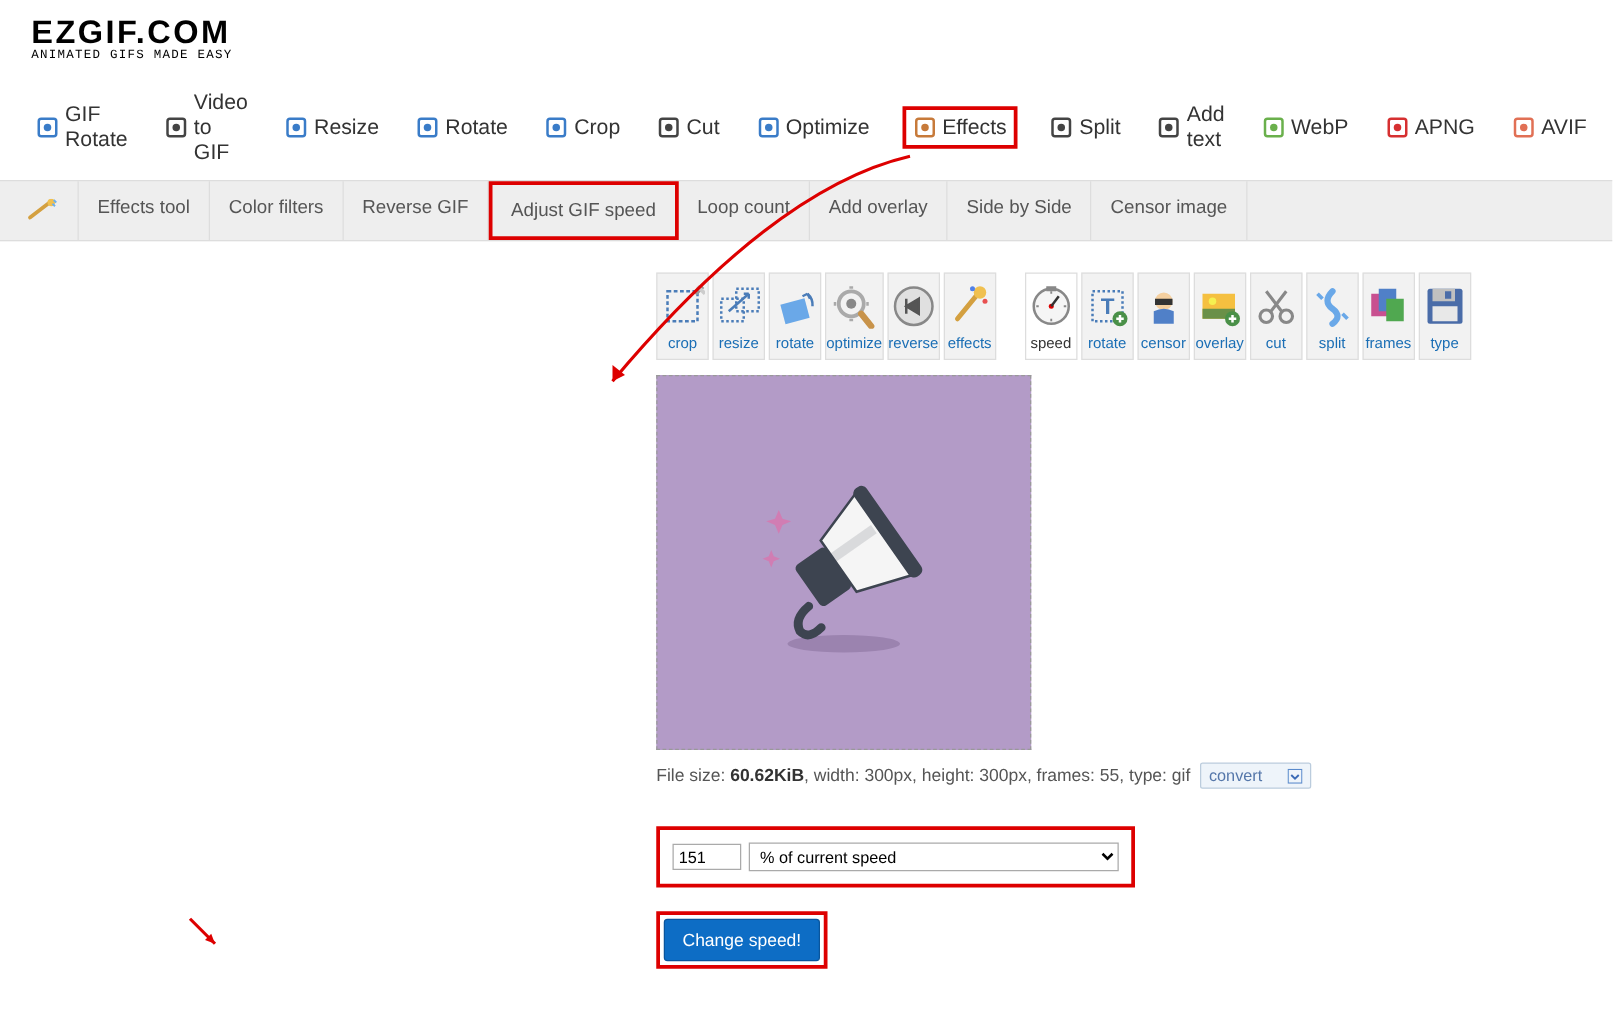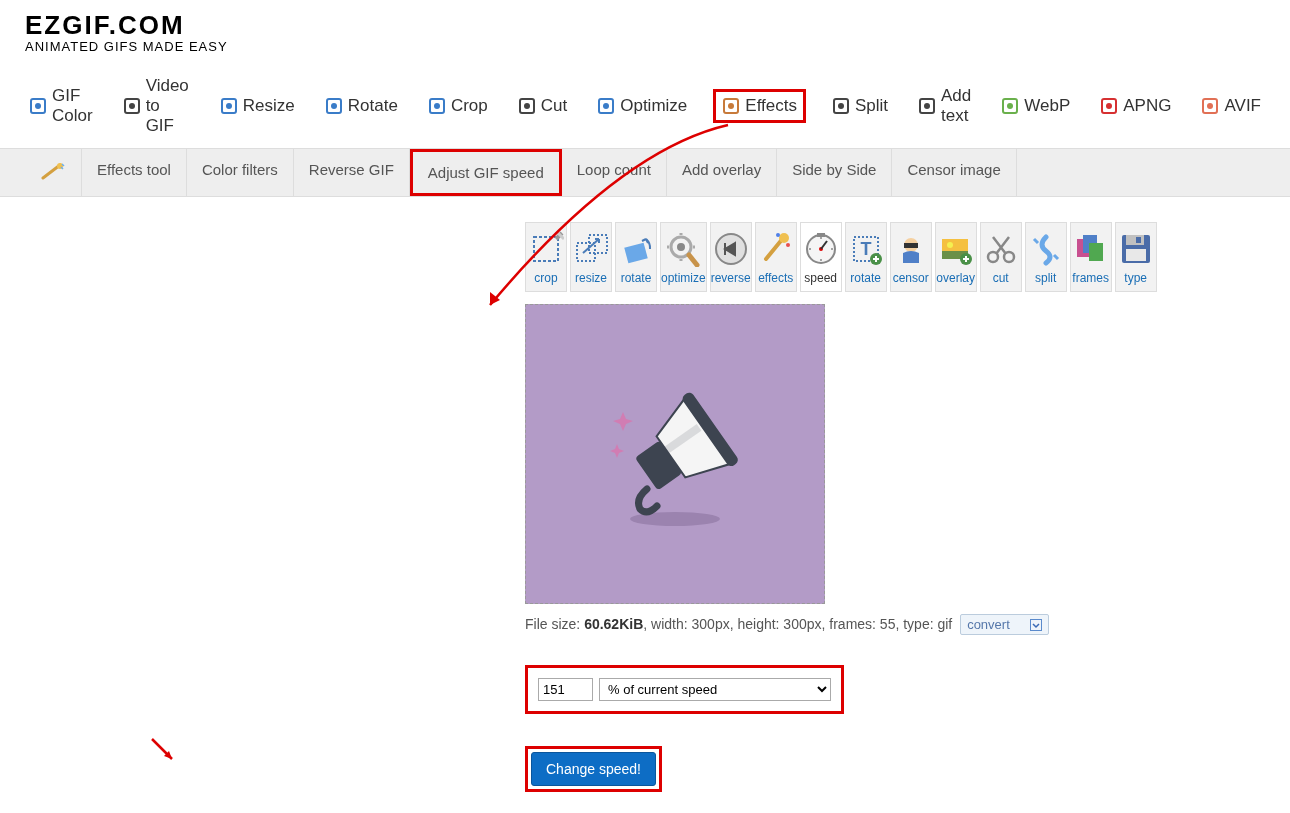--- a/index.html
+++ b/index.html
@@ -1,43 +1,43 @@
 <!DOCTYPE html>
 <html><head>
 <meta charset="utf-8">
 <style>
 * { margin: 0; padding: 0; box-sizing: border-box; }
 body { font-family: Arial, Helvetica, sans-serif; font-size: 14px; color: #333; background: #fff; width: 1290px; }
 .logo-area { padding: 10px 25px 5px; }
 .logo-text { font-family: 'Arial Black', Impact, sans-serif; font-weight: 900; font-size: 26px; letter-spacing: 2px; color: #000000; }
-.tagline { font-family: Liberation Sans, sans-serif; font-size: 13px; letter-spacing: 1px; color: #000; margin-top: -2px; }
+.tagline { font-family: Liberation Mono, monospace; font-size: 10px; letter-spacing: 1px; color: #000; margin-top: -2px; }
 .main-nav { display: flex; gap: 22px; padding: 15px 25px 10px; align-items: center; }
 .main-nav-item { display: inline-flex; align-items: center; gap: 5px; font-size: 17px; color: #333; cursor: pointer; padding: 2px 4px; }
 .main-nav-item.highlighted { border: 3px solid #d00; padding: 4px 6px; }
 .nav-icon { width: 18px; height: 18px; display: inline-block; }
-.sub-nav { display: flex; background: #eee; border-top: 1px solid #ddd; border-bottom: 1px solid #ddd; padding: 0 23px; align-items: stretch; }
+.sub-nav { display: flex; background: #eee; border-top: 1px solid #ddd; border-bottom: 1px solid #ddd; padding: 0 4px; align-items: stretch; }
 .sub-nav-icon { padding: 10px 15px; display: flex; align-items: center; }
 .sub-nav-item { padding: 12px 15px; font-size: 15px; color: #555; cursor: pointer; border-right: 1px solid #ddd; }
 .sub-nav-item:first-of-type { border-left: 1px solid #ddd; }
 .sub-nav-item.highlighted { border: 3px solid #d00; text-align: center; }
 .content { max-width: 940px; margin: 0 auto; padding: 25px 0 30px 350px; position: relative; }
 h1 { font-size: 26px; font-weight: normal; color: #444; margin-bottom: 18px; }
 .toolbar { display: flex; gap: 3px; margin-bottom: 12px; }
 .tool-btn { width: 62px; height: 70px; background: #f2f2f2; border: 1px solid #ddd; display: flex; flex-direction: column; align-items: center; justify-content: flex-end; padding-bottom: 6px; cursor: pointer; position: relative; }
-.tool-btn.active { background: #fff; }
+.tool-btn.active { background: #fff; margin-left: 20px; }
 .tool-btn .t-icon { width: 40px; height: 40px; margin-bottom: 2px; display: flex; align-items: center; justify-content: center; }
 .tool-label { font-size: 12px; color: #1a6eb5; }
 .tool-btn.active .tool-label { color: #333; }
 .preview { width: 300px; height: 300px; background: #b39bc7; border: 1px dashed #999; display: flex; align-items: center; justify-content: center; margin-bottom: 10px; }
 .file-info { font-size: 14px; color: #555; margin-bottom: 30px; }
 .file-info b { color: #333; text-align: center; }
 .convert-btn { display: inline-flex; align-items: center; gap: 20px; background: #eef4fa; border: 1px solid #bcd; padding: 2px 6px; font-size: 13px; color: #5577aa; cursor: pointer; margin-left: 4px; border-radius: 2px; }
-.controls-row { display: flex; gap: 6px; padding: 10px; border: 3px solid #d00; width: fit-content; margin-bottom: 32px; }
+.controls-row { display: flex; gap: 6px; padding: 10px; border: 3px solid #d00; width: fit-content; margin-bottom: 19px; align-items: center; }
 .num-input { width: 55px; padding: 2px 4px; border: 1px solid #aaa; font-size: 13px; }
-.select-input { width: 232px; padding: 2px 4px; border: 1px solid #aaa; font-size: 13px; background: #fff; }
+.select-input { width: 296px; padding: 2px 4px; border: 1px solid #aaa; font-size: 13px; background: #fff; }
 .submit-area { border: 3px solid #d00; width: fit-content; padding: 3px; }
 .submit-btn { background: #0d6dc5; color: #fff; border: 1px solid #0a559c; padding: 8px 14px; font-size: 14px; cursor: pointer; border-radius: 3px; }
 .arrow-svg { position: absolute; }
 svg { display: block; }
 </style>
 </head>
 <body>
 
 <div class="logo-area">
   <div class="logo-text">EZGIF.COM</div>
@@ -45,21 +45,21 @@
 </div>
 
 <nav class="main-nav" id="main-nav">
     <a class="main-nav-item">
       <span class="nav-icon">
         <svg width="18" height="18" viewBox="0 0 18 18">
           <rect x="2" y="2" width="14" height="14" rx="2" fill="none" stroke="#3a7cc8" stroke-width="2"></rect>
           <circle cx="9" cy="9" r="3" fill="#3a7cc8"></circle>
         </svg>
       </span>
-      <span>GIF Color</span>
+      <span>GIF Rotate</span>
     </a>
     <a class="main-nav-item">
       <span class="nav-icon">
         <svg width="18" height="18" viewBox="0 0 18 18">
           <rect x="2" y="2" width="14" height="14" rx="2" fill="none" stroke="#444" stroke-width="2"></rect>
           <circle cx="9" cy="9" r="3" fill="#444"></circle>
         </svg>
       </span>
       <span>Video to GIF</span>
     </a>

